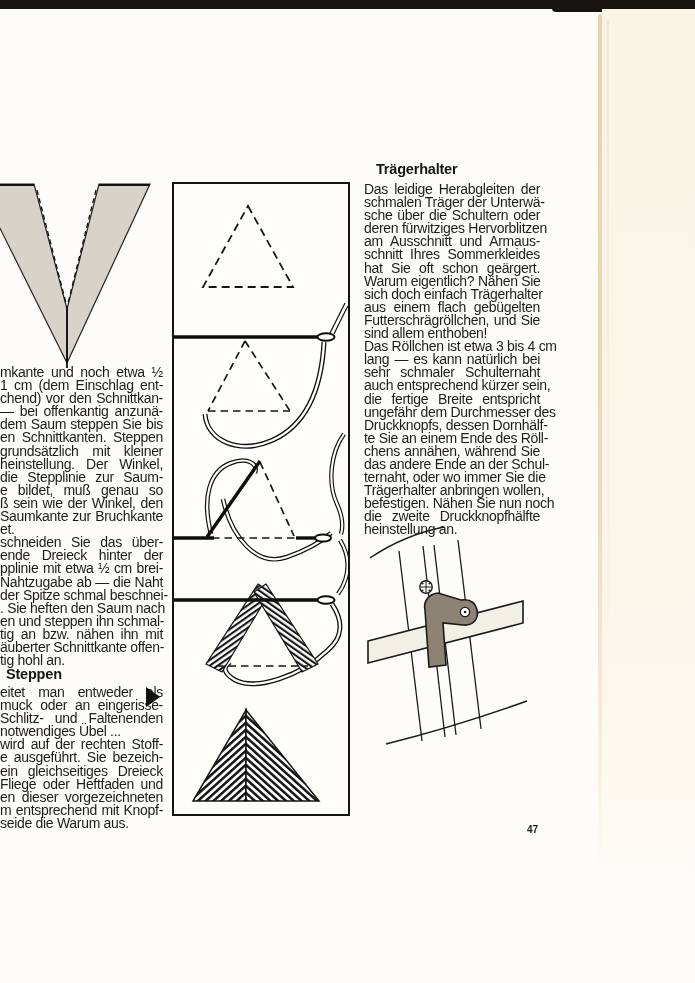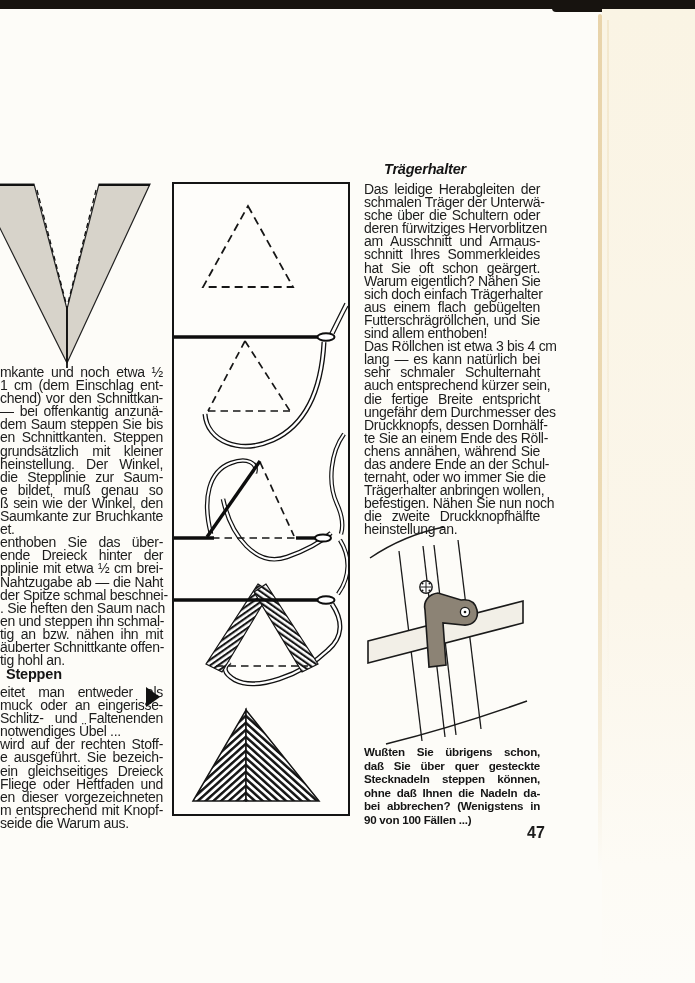--- a/index.html
+++ b/index.html
@@ -32,23 +32,23 @@
   
   #left-para1 > div:nth-child(13),
   #left-para1 > div:nth-child(23),
   #left-para2 > div:nth-child(4),
   #left-para2 > div:nth-child(11),
   #right-para > div:nth-child(12),
   #right-para > div:nth-child(27),
   #right-note > div:nth-child(6){text-align-last:left;}
 
   .heading{position:absolute;font-weight:bold;font-size:14.5px;letter-spacing:-0.2px;color:#151515;}
-  #right-heading{left:384px;top:161px;font-style:italic;}
+  #right-heading{left:376px;top:161px;}
   #left-heading{left:6px;top:666px;}
-  #page-number{position:absolute;left:527px;top:824px;font-weight:bold;font-size:16px;}
+  #page-number{position:absolute;left:527px;top:824px;font-weight:bold;font-size:10px;}
 
   
   .cont-arrow{position:absolute;left:146px;top:687px;width:0;height:0;
     border-top:10px solid transparent;border-bottom:10px solid transparent;border-left:14px solid #121212;}
 
   
   .stitch-box{position:absolute;left:172px;top:182px;width:174px;height:630px;
     border:2px solid #141414;background:#fefdfa;}
   .stitch-box svg{display:block;}
 
@@ -84,21 +84,21 @@
       <div>— bei offenkantig anzunä-</div>
       <div>dem Saum steppen Sie bis</div>
       <div>en Schnittkanten. Steppen</div>
       <div>grundsätzlich mit kleiner</div>
       <div>heinstellung. Der Winkel,</div>
       <div>die Stepplinie zur Saum-</div>
       <div>e bildet, muß genau so</div>
       <div>ß sein wie der Winkel, den</div>
       <div>Saumkante zur Bruchkante</div>
       <div>et.</div>
-      <div>enthoben Sie das über-</div>
+      <div>schneiden Sie das über-</div>
       <div>ende Dreieck hinter der</div>
       <div>pplinie mit etwa ½ cm brei-</div>
       <div>Nahtzugabe ab — die Naht</div>
       <div>der Spitze schmal beschnei-</div>
       <div>. Sie heften den Saum nach</div>
       <div>en und steppen ihn schmal-</div>
       <div>tig an bzw. nähen ihn mit</div>
       <div>äuberter Schnittkante offen-</div>
       <div>tig hohl an.</div>
     </div>
@@ -240,23 +240,15 @@
     </g>
 
     <g>
       <path d="M 436,593 C 427,594 421,601 423,610 L 427,667 L 444,665 L 441,623 L 461,625
                C 471,626 477,619 475,610 C 473,601 466,599 459,600 Z" fill="#8c8375" stroke="#1a1a1a" stroke-width="1.6"></path>
       <circle cx="463" cy="612" r="4.6" fill="#fff" stroke="#1a1a1a" stroke-width="1.3"></circle>
       <circle cx="463" cy="612" r="1.3" fill="#1a1a1a"></circle>
     </g>
   </svg>
 
-  <div id="right-note" class="col lines">
-      <div>Wußten Sie übrigens schon,</div>
-      <div>daß Sie über quer gesteckte</div>
-      <div>Stecknadeln steppen können,</div>
-      <div>ohne daß Ihnen die Nadeln da-</div>
-      <div>bei abbrechen? (Wenigstens in</div>
-      <div>90 von 100 Fällen ...)</div>
-    </div>
 
   <div id="page-number">47</div>
 </div>
 
 </body></html>

